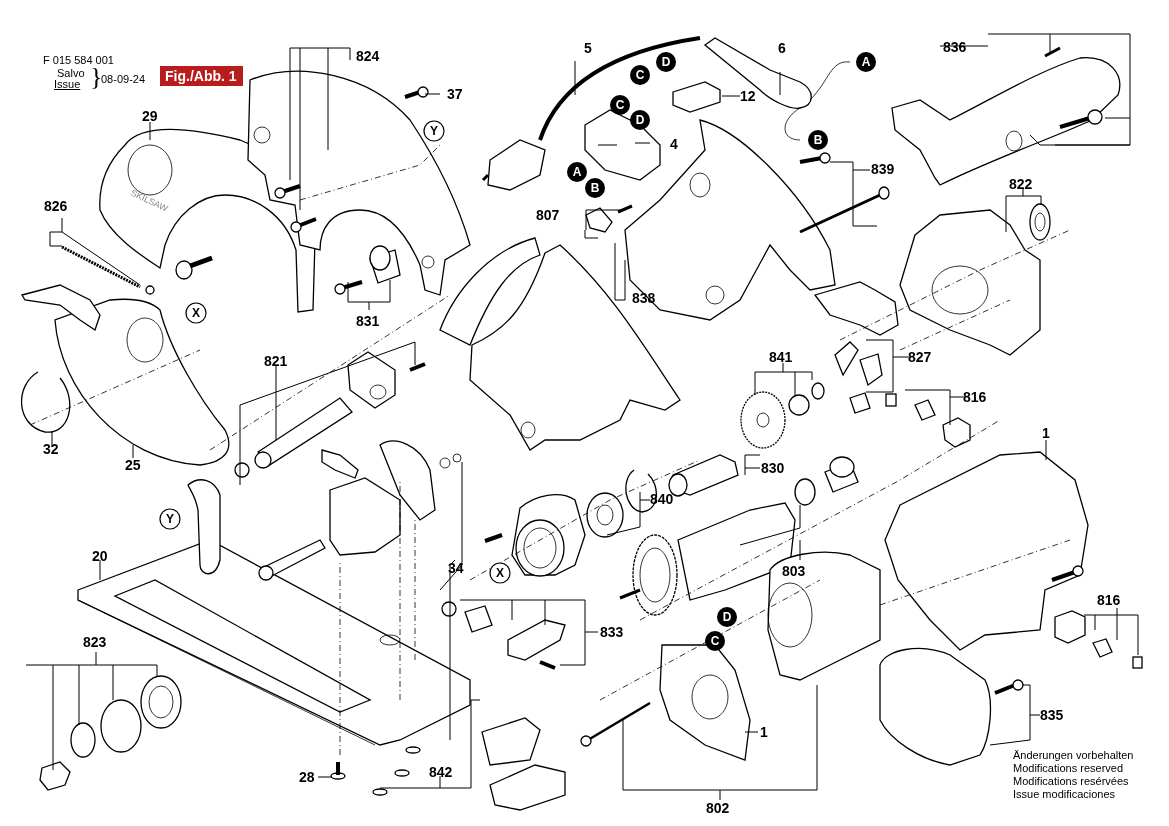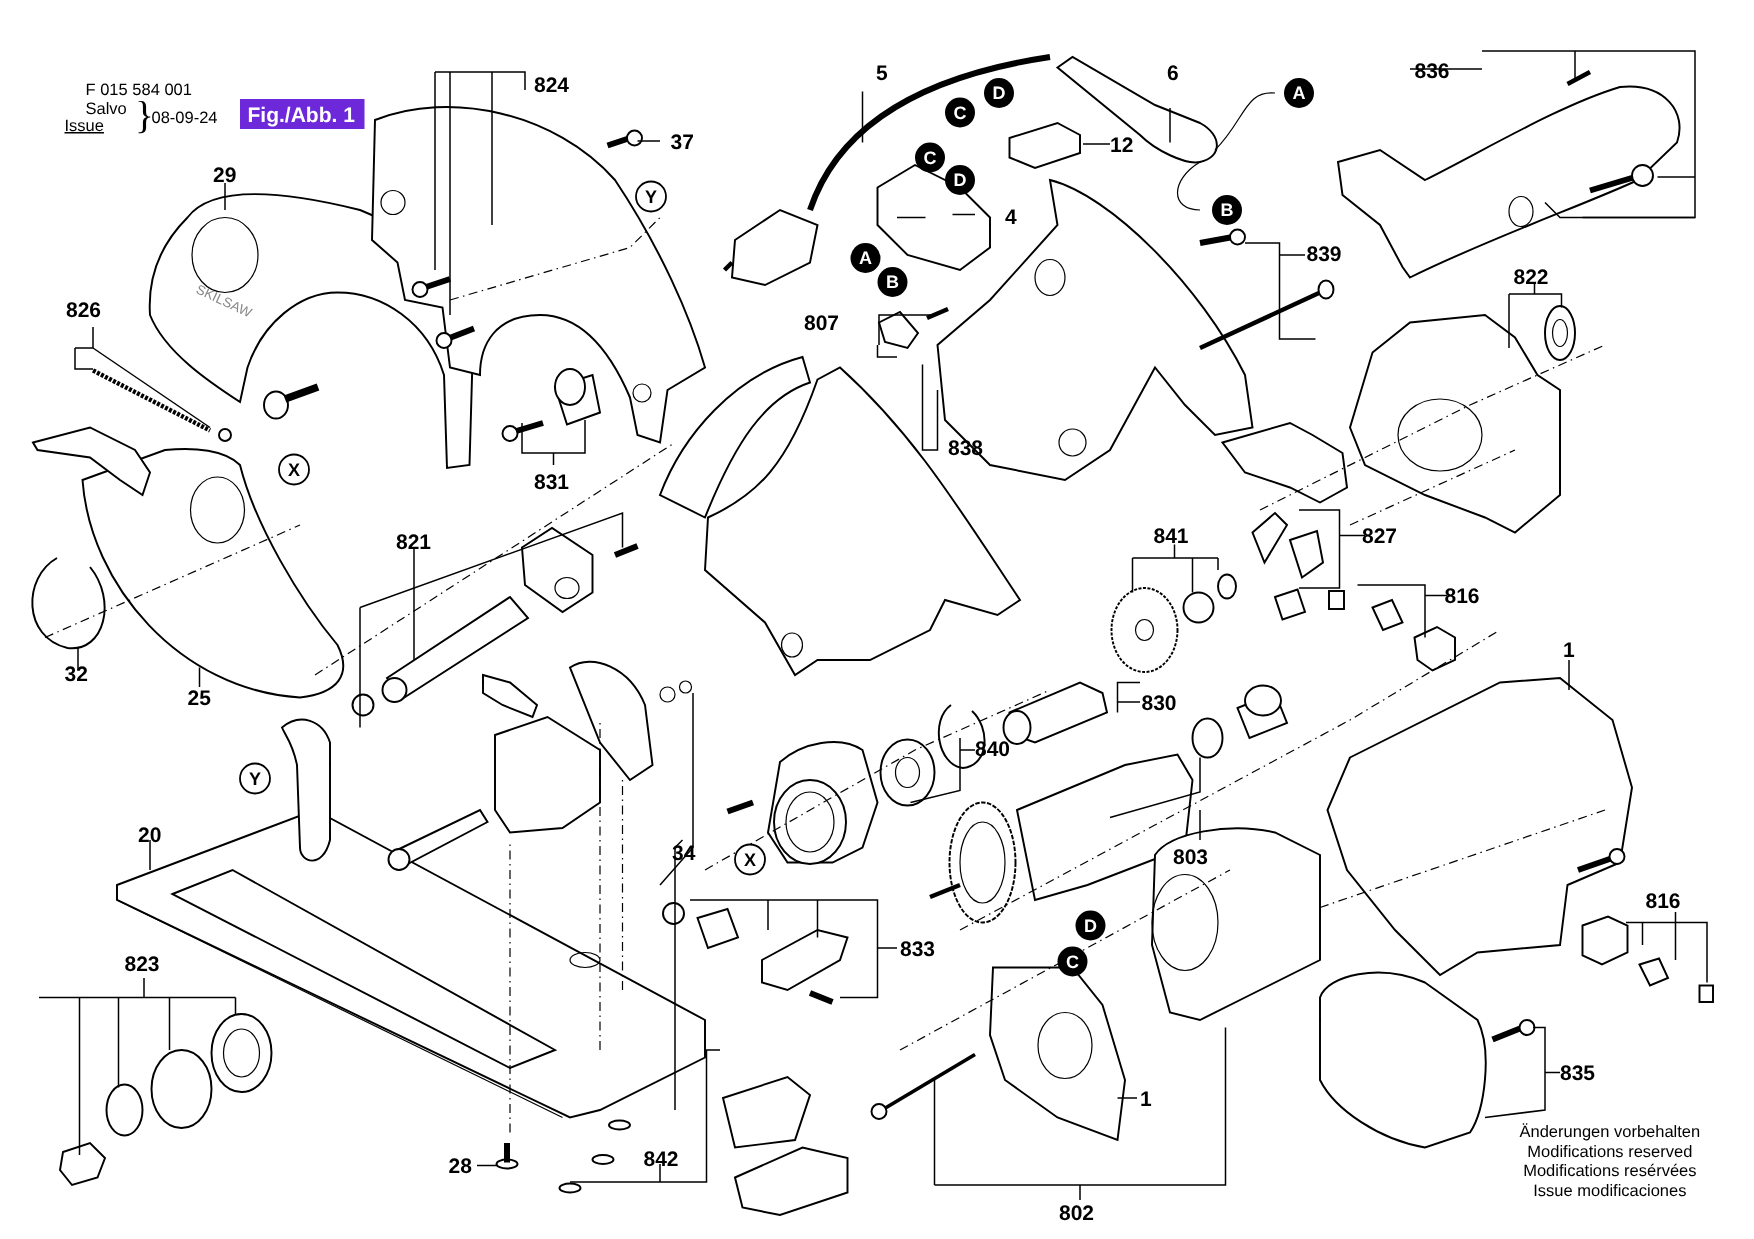--- a/index.html
+++ b/index.html
@@ -1,38 +1,38 @@
 <!DOCTYPE html>
 <html><head>
   <meta charset="utf-8">
   <style>
     html, body { margin: 0; padding: 0; background: #ffffff; }
     body { width: 1169px; height: 826px; position: relative; overflow: hidden;
            font-family: "Liberation Sans", sans-serif; color: #000; }
     #canvas { position: absolute; left: 0; top: 0; width: 1169px; height: 826px; }
     .hdr { position: absolute; font-size: 11px; line-height: 12px; }
-    .fig-badge { position: absolute; left: 160px; top: 66px; background: #6d28d9; color: #fff;
+    .fig-badge { position: absolute; left: 160px; top: 66px; background: #b91c1c; color: #fff;
                  font-weight: bold; font-size: 14px; padding: 2px 6px 2px 5px; line-height: 16px; }
     .brace { position: absolute; left: 90px; top: 64px; font-size: 26px; line-height: 26px;
              font-family: "Liberation Serif", serif; }
-    .footer { position: absolute; left: 1013px; top: 749px; font-size: 11px; line-height: 13px; text-align: center; }
+    .footer { position: absolute; left: 1013px; top: 749px; font-size: 11px; line-height: 13px; }
     svg text.num { font-family: "Liberation Sans", sans-serif; font-weight: bold; font-size: 14px; fill: #000; }
     svg text.letter-w { font-family: "Liberation Sans", sans-serif; font-weight: bold; font-size: 12px; fill: #fff; }
     svg text.letter-b { font-family: "Liberation Sans", sans-serif; font-weight: bold; font-size: 12px; fill: #000; }
     .part { fill: #fff; stroke: #000; stroke-width: 1.3; }
     .thin { fill: none; stroke: #000; stroke-width: 0.8; }
     .lead { fill: none; stroke: #000; stroke-width: 1; }
     .dash { fill: none; stroke: #000; stroke-width: 0.8; stroke-dasharray: 6 3 1 3; }
   </style>
 </head>
 <body>
 
-<div class="hdr" style="left:57px; top:54px;">F 015 584 001</div>
+<div class="hdr" style="left:43px; top:54px;">F 015 584 001</div>
 <div class="hdr" style="left:57px; top:67px;">Salvo</div>
-<div class="hdr" style="left:43px; top:78px;text-decoration:underline;">Issue</div>
+<div class="hdr" style="left:54px; top:78px;text-decoration:underline;">Issue</div>
 <div class="brace">}</div>
 <div class="hdr" style="left:101px; top:73px;">08-09-24</div>
 <div class="fig-badge">Fig./Abb. 1</div>
 
 <div class="footer">
   <div>Änderungen vorbehalten</div>
   <div>Modifications reserved</div>
   <div>Modifications resérvées</div>
   <div>Issue modificaciones</div>
 </div>

